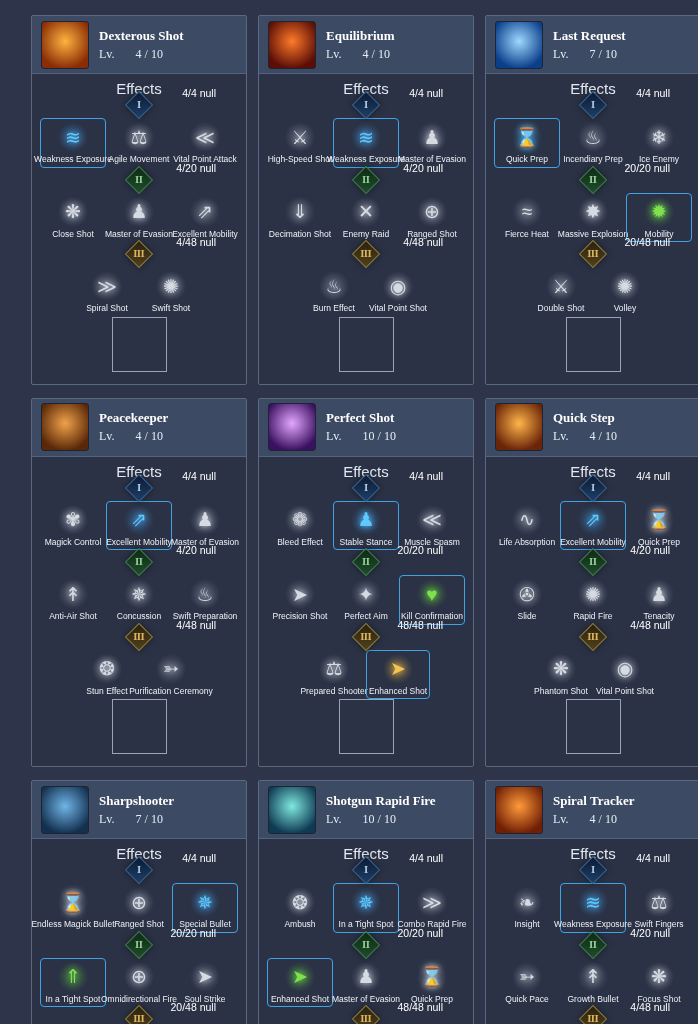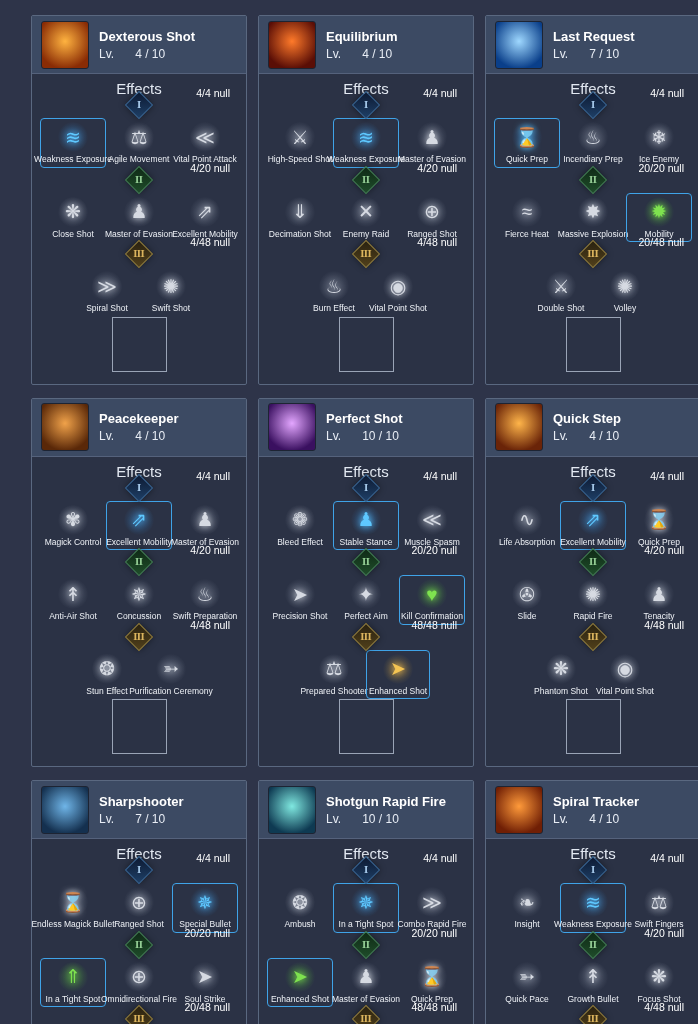--- a/index.html
+++ b/index.html
@@ -1,35 +1,35 @@
 <!DOCTYPE html>
 <html><head>
 <meta charset="utf-8">
 <style>
   html,body{margin:0;padding:0;}
   body{width:698px;background:#2e3449;font-family:"Liberation Sans",sans-serif;}
   .grid{display:grid;grid-template-columns:repeat(3,1fr);gap:13px 11px;padding:15px 9px 6px 31px;box-sizing:border-box;}
   .card{background:#2b3245;border:1px solid #5a6880;border-radius:2px;display:flex;flex-direction:column;min-height:322px;}
   .card-header{background:#3c4a63;border-bottom:1px solid #55627c;height:58px;box-sizing:border-box;padding:5px 9px;display:flex;gap:10px;align-items:center;}
   .skill-icon{width:46px;height:46px;border-radius:3px;border:1px solid #1d2433;flex-shrink:0;}
-  .head-text{display:flex;flex-direction:column;justify-content:center;}
+  .head-text{display:flex;flex-direction:column;justify-content:center;font-family:Liberation Serif, serif;}
   .skill-name{font-size:13px;font-weight:bold;color:#ffffff;}
   .skill-lv{font-size:12px;color:#e8edf5;margin-top:3px;display:flex;gap:21px;}
   .card-body{padding:4px 6px 8px;display:flex;flex-direction:column;flex:1;}
   .effects{text-align:center;font-size:15px;color:#e3e9f2;margin-top:2px;height:13px;}
   .tier-head{position:relative;height:22px;margin-top:1px;display:flex;justify-content:center;align-items:center;}
   .diamond{width:18px;height:18px;transform:rotate(45deg);display:flex;align-items:center;justify-content:center;box-shadow:0 0 7px rgba(0,0,0,.45);}
   .numeral{transform:rotate(-45deg);font-family:"DejaVu Serif",serif;font-size:9px;font-weight:bold;letter-spacing:-0.5px;}
   .t1{background:linear-gradient(135deg,#0d1a33,#1e3f66);border:1px solid #33618f;}
   .t1 .numeral{color:#a8cbec;}
   .t2{background:linear-gradient(135deg,#0f2a16,#1f4d2a);border:1px solid #3c7a4a;}
   .t2 .numeral{color:#95cf95;}
   .t3{background:linear-gradient(135deg,#2a2210,#51401b);border:1px solid #8f7832;}
   .t3 .numeral{color:#dcb55e;}
-  .count{position:absolute;right:10px;top:-7px;font-size:10.5px;color:#ffffff;}
+  .count{position:absolute;right:24px;top:-7px;font-size:10.5px;color:#ffffff;}
   .items{display:grid;grid-template-columns:repeat(3,1fr);justify-items:center;align-items:start;margin-top:2px;min-height:44px;padding:0 2px;}
   .items.two{display:flex;justify-content:center;}
   .item{width:66px;display:flex;flex-direction:column;align-items:center;padding:3px 0 2px;border:1px solid transparent;border-radius:4px;cursor:pointer;box-sizing:border-box;}
   .items.two .item{width:64px;}
   .item.selected{border-color:#3fa3e8;}
   .ticon{width:30px;height:30px;border-radius:50%;display:flex;align-items:center;justify-content:center;font-size:19px;line-height:1;}
   .ticon .glyph{text-shadow:0 0 7px currentColor;}
   .ticon.gray{color:#d6dae2;background:radial-gradient(circle,rgba(185,196,214,0.30) 0%,rgba(185,196,214,0.10) 48%,rgba(185,196,214,0) 72%);}
   .ticon.blue{color:#5ec8ff;background:radial-gradient(circle,rgba(60,160,255,0.40) 0%,rgba(60,160,255,0.12) 48%,rgba(60,160,255,0) 72%);}
   .ticon.green{color:#7ee24f;background:radial-gradient(circle,rgba(100,220,60,0.40) 0%,rgba(100,220,60,0.12) 48%,rgba(100,220,60,0) 72%);}

